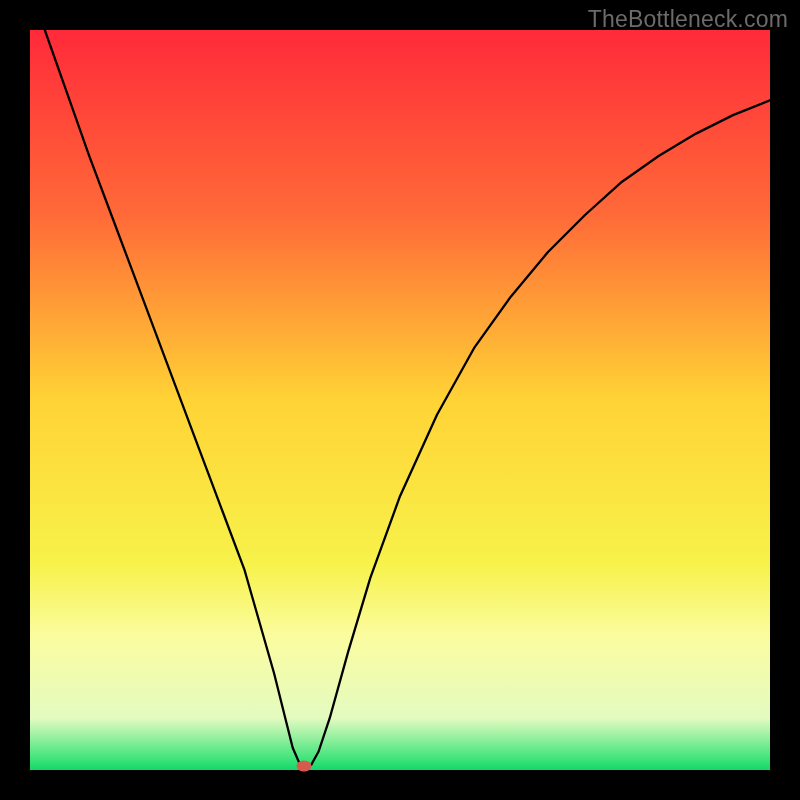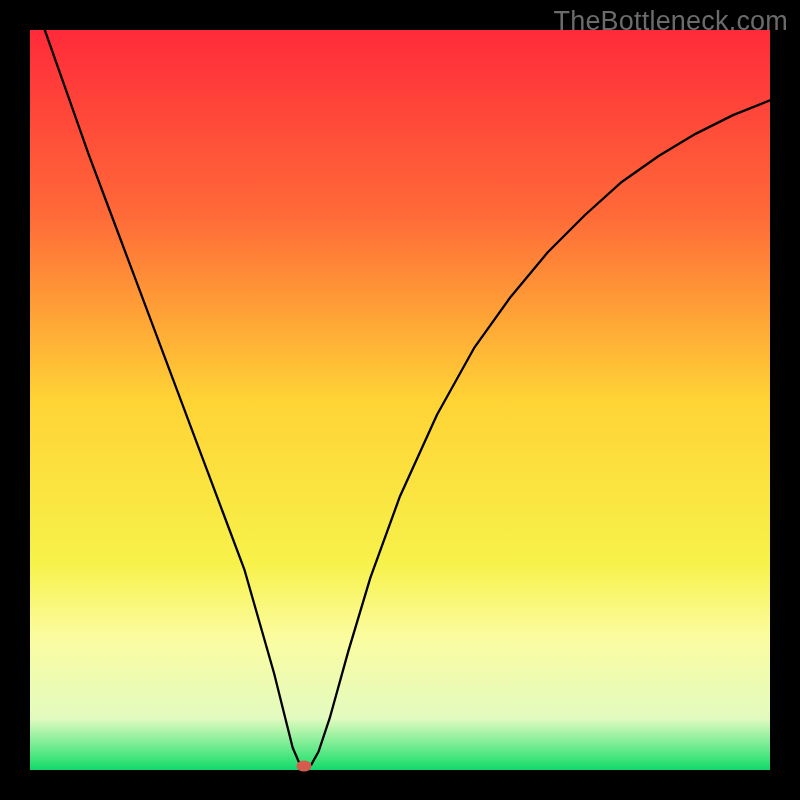--- a/index.html
+++ b/index.html
@@ -39,21 +39,21 @@
     top: 0;
     width: 740px;
     height: 740px;
     pointer-events: none;
   }
   .watermark {
     position: absolute;
     top: 6px;
     right: 12px;
     color: #6b6b6b;
-    font-size: 27px;
+    font-size: 23px;
     font-weight: 400;
     letter-spacing: 0.2px;
   }
   .marker {
     position: absolute;
     width: 15px;
     height: 11px;
     border-radius: 50%;
     background: #d55b4f;
     transform: translate(-50%, -50%);

